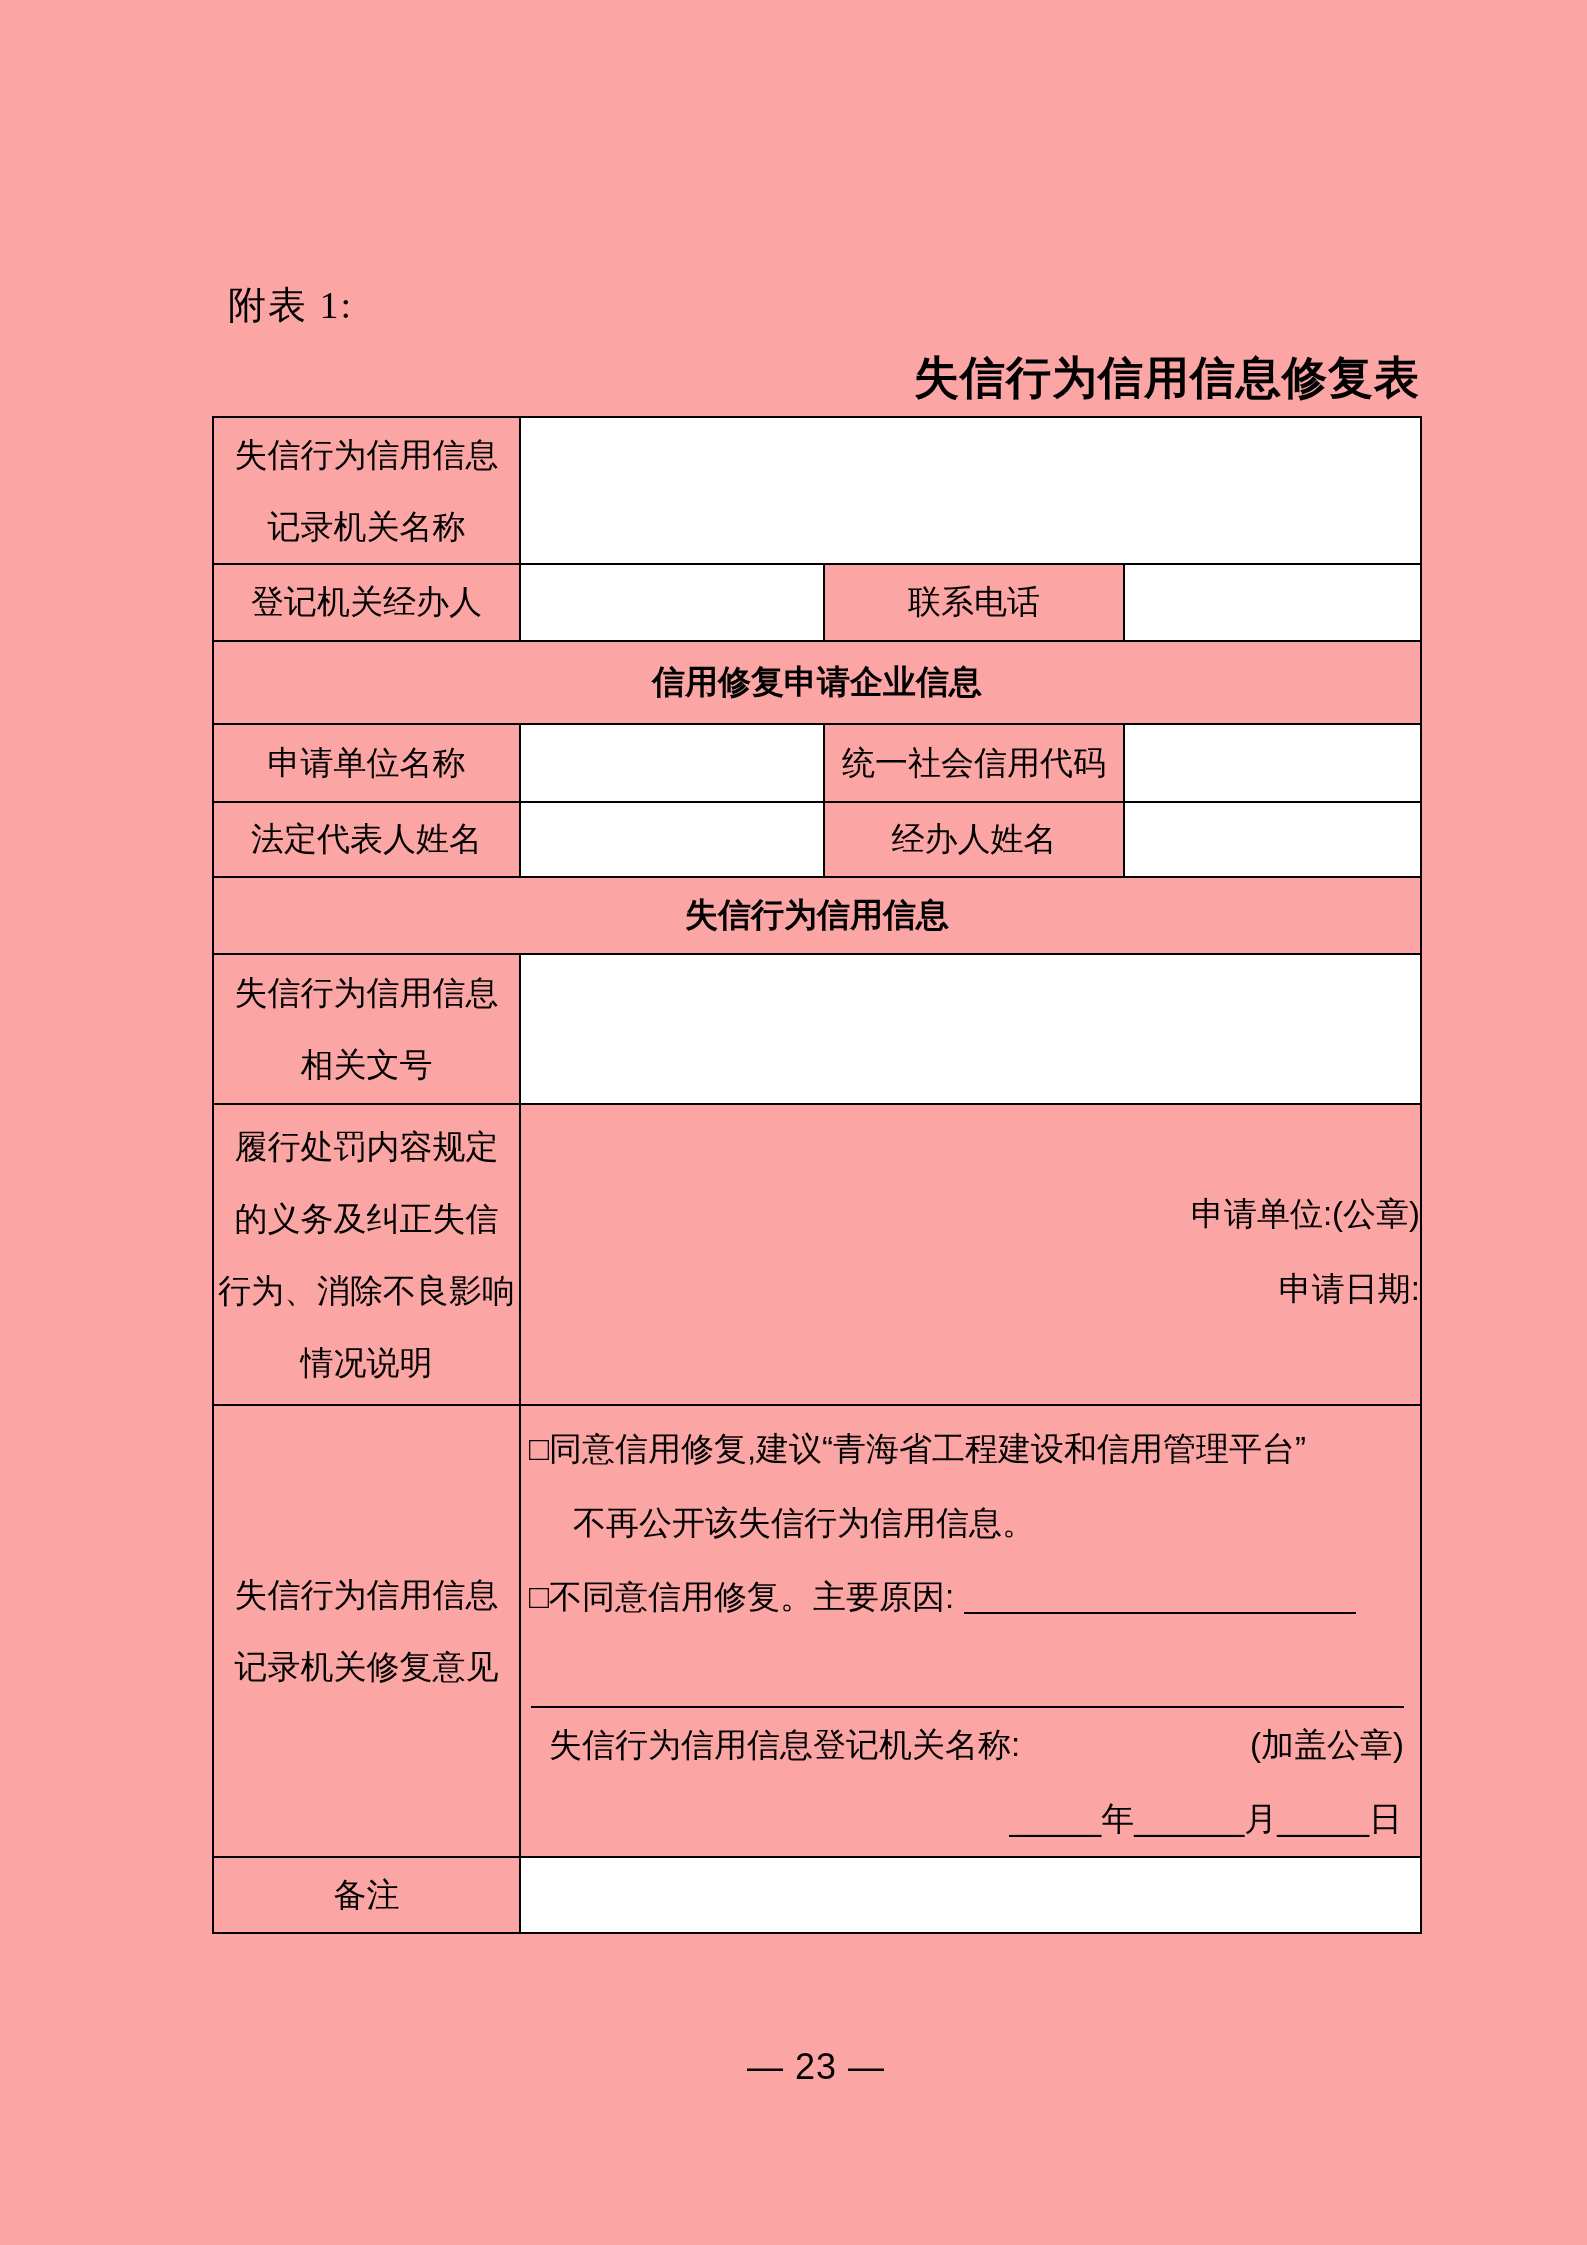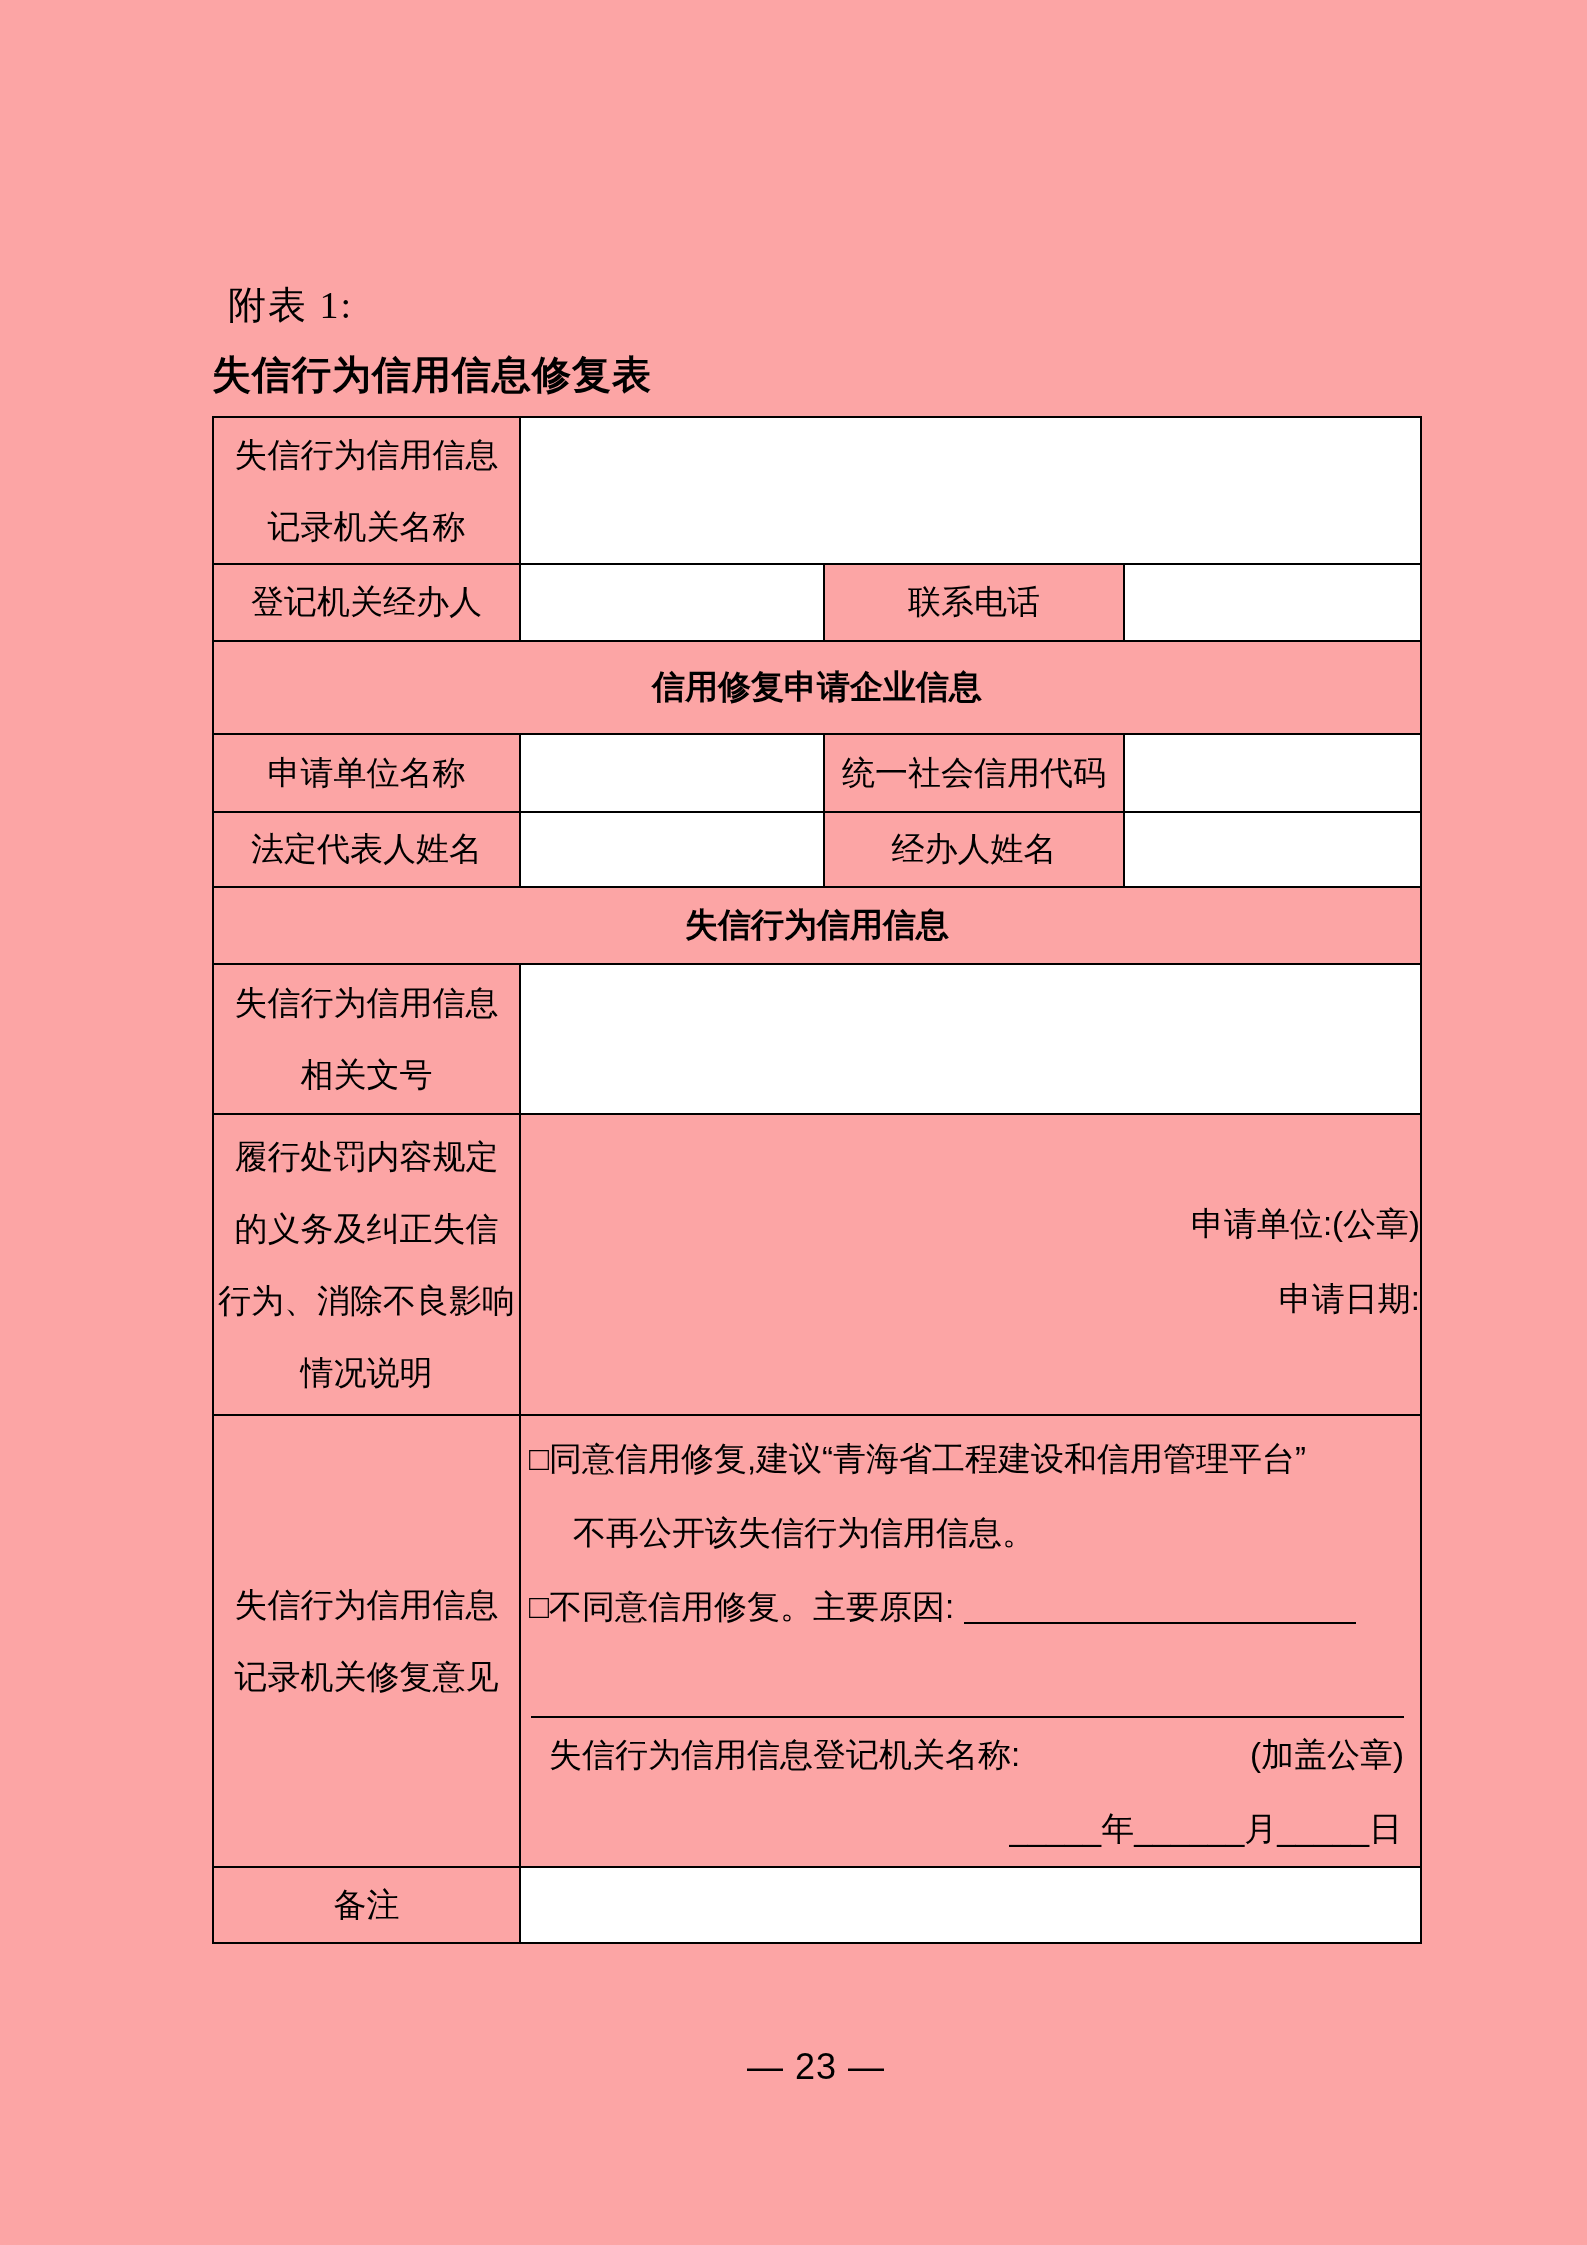--- a/index.html
+++ b/index.html
@@ -12,43 +12,43 @@
     font-family:"Liberation Sans","DejaVu Sans",sans-serif;
     overflow:hidden;
   }
   .appendix-label {
     position:absolute; left:228px; top:280px;
     font-family:"Liberation Serif","DejaVu Serif",serif;
     font-size:38px; letter-spacing:2px;
   }
   .doc-title {
     position:absolute; left:212px; top:348px; width:1208px;
-    text-align:left;
+    text-align:right;
     font-family:"Liberation Serif","DejaVu Serif",serif;
-    font-weight:bold; font-size:39px; letter-spacing:1px;
+    font-weight:bold; font-size:45px; letter-spacing:1px;
   }
   table.form {
     position:absolute; left:212px; top:416px; width:1208px;
     border-collapse:collapse; table-layout:fixed;
   }
   table.form td {
     border:2px solid #000;
     padding:0;
     font-size:33px;
     vertical-align:middle;
   }
   td.lbl { text-align:center; }
   td.pre { white-space:pre-line; line-height:72px; }
   td.section { text-align:center; font-weight:bold; }
   td.blank { background:#fff; }
 
   
   tr.r1  { height:147px; }
   tr.r2  { height:77px;  }
-  tr.r3  { height:93px;  }
+  tr.r3  { height:83px;  }
   tr.r4  { height:78px;  }
   tr.r5  { height:75px;  }
   tr.r6  { height:75px;  }
   tr.r7  { height:77px;  }
   tr.r8  { height:150px; }
   tr.r9  { height:301px; }
   tr.r10 { height:448px; }
   tr.r11 { height:76px;  }
 
   

